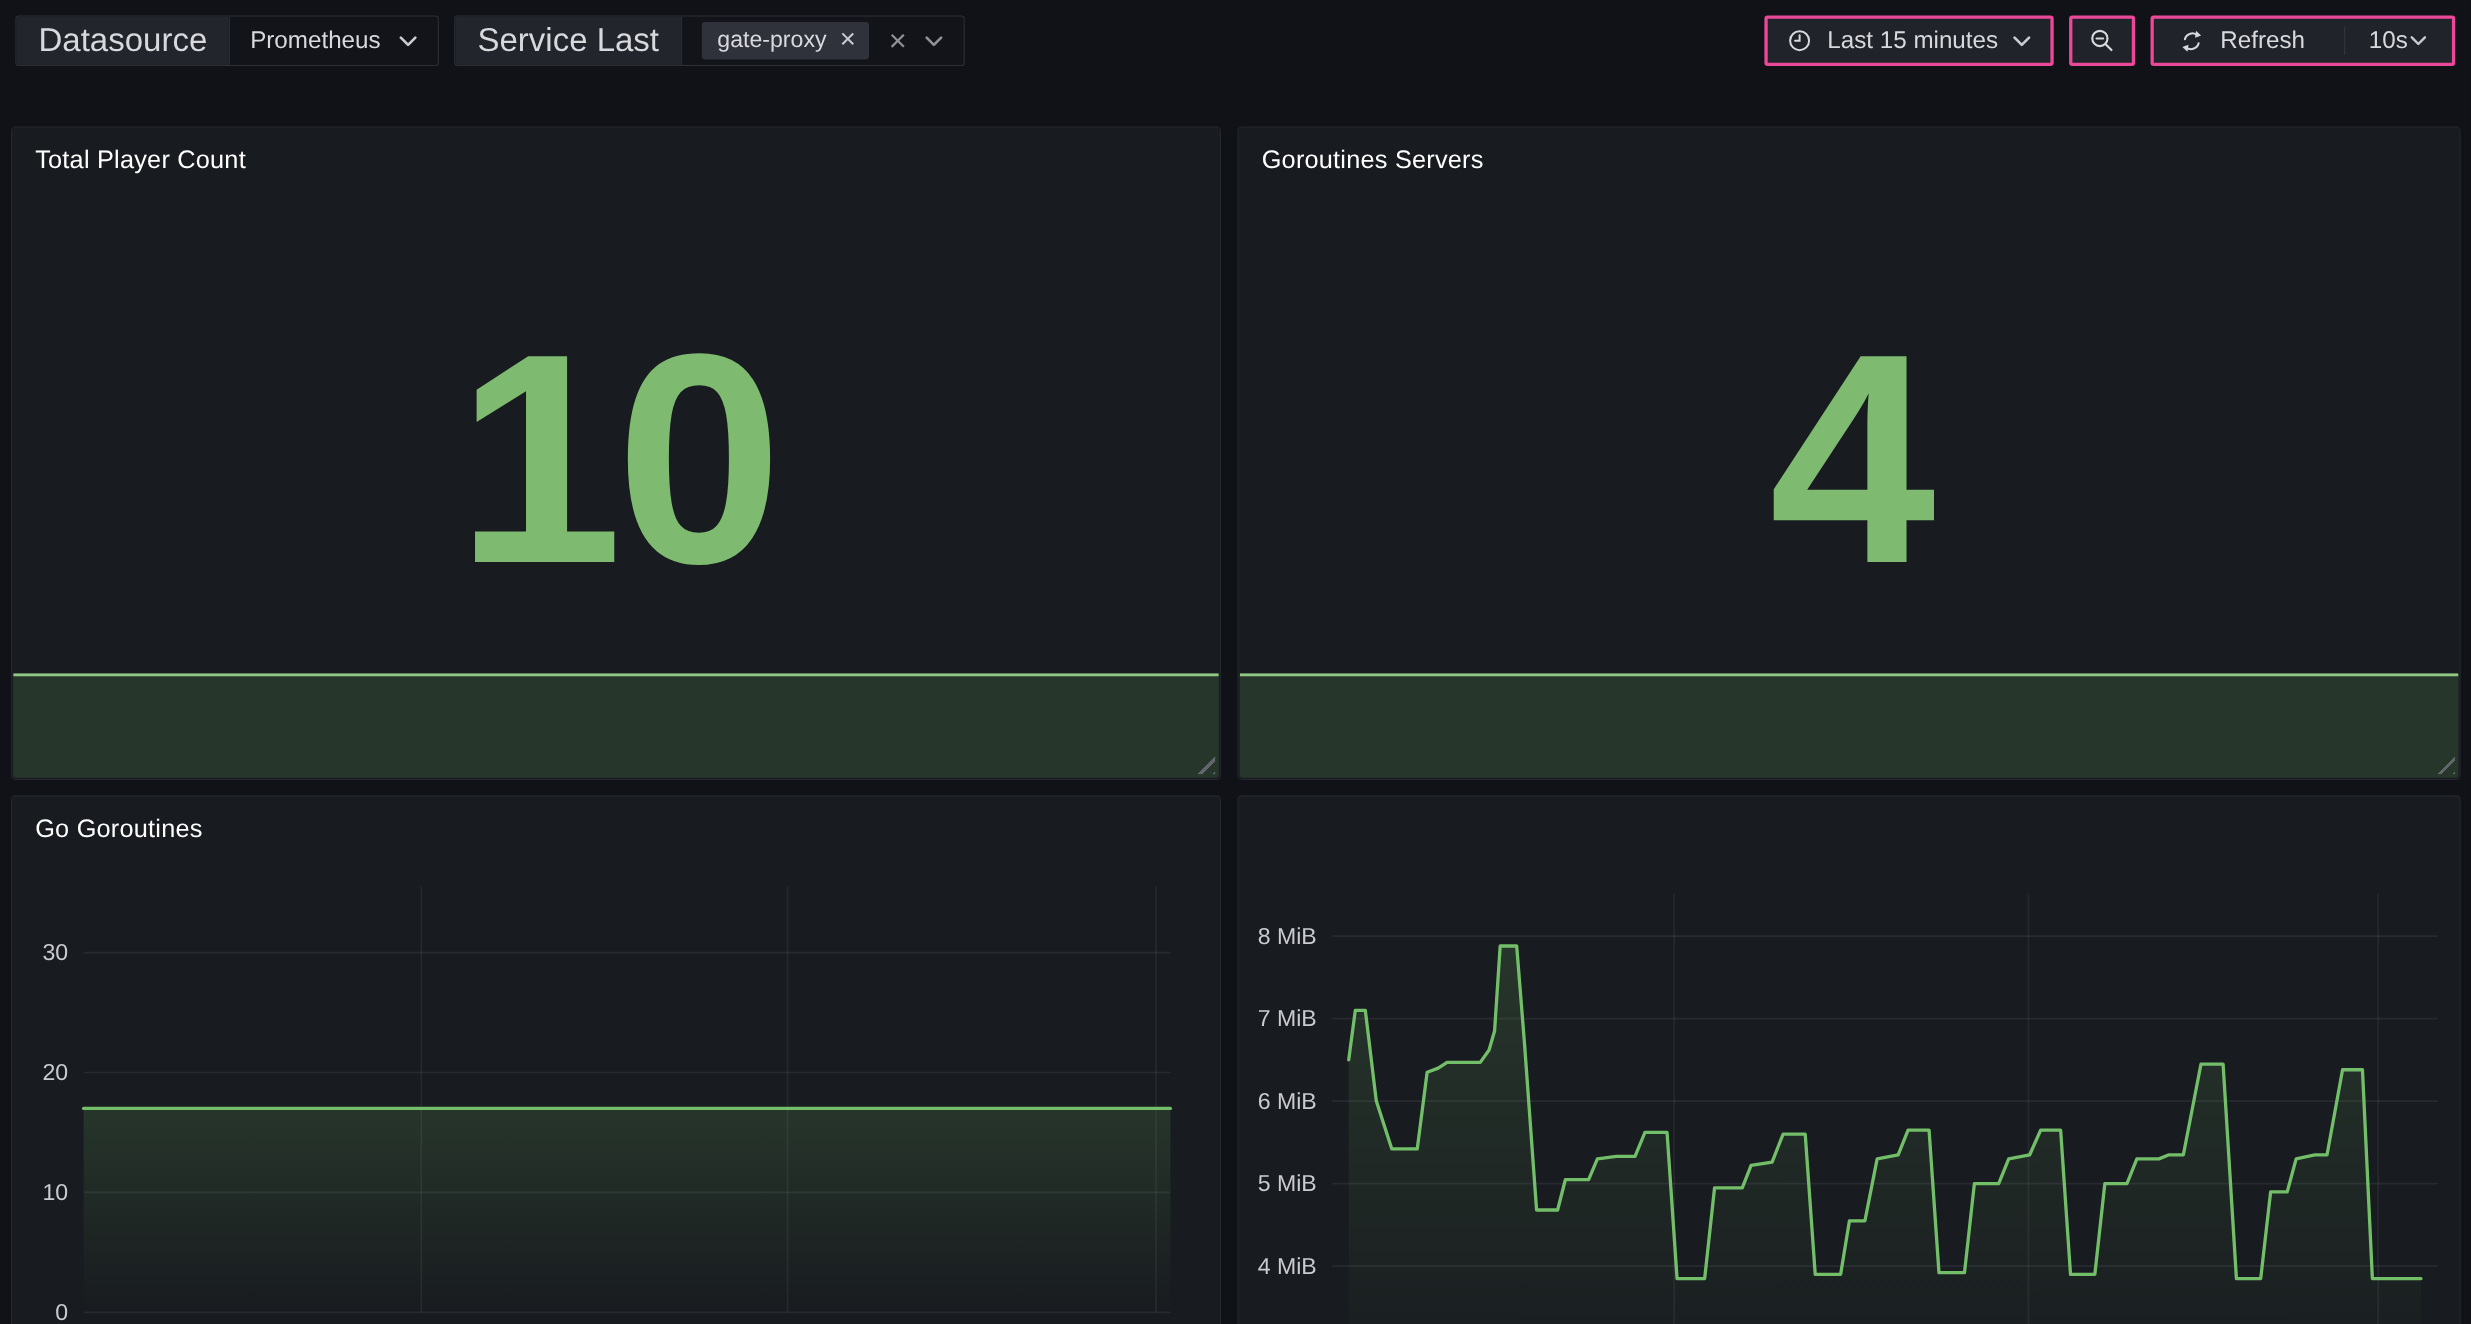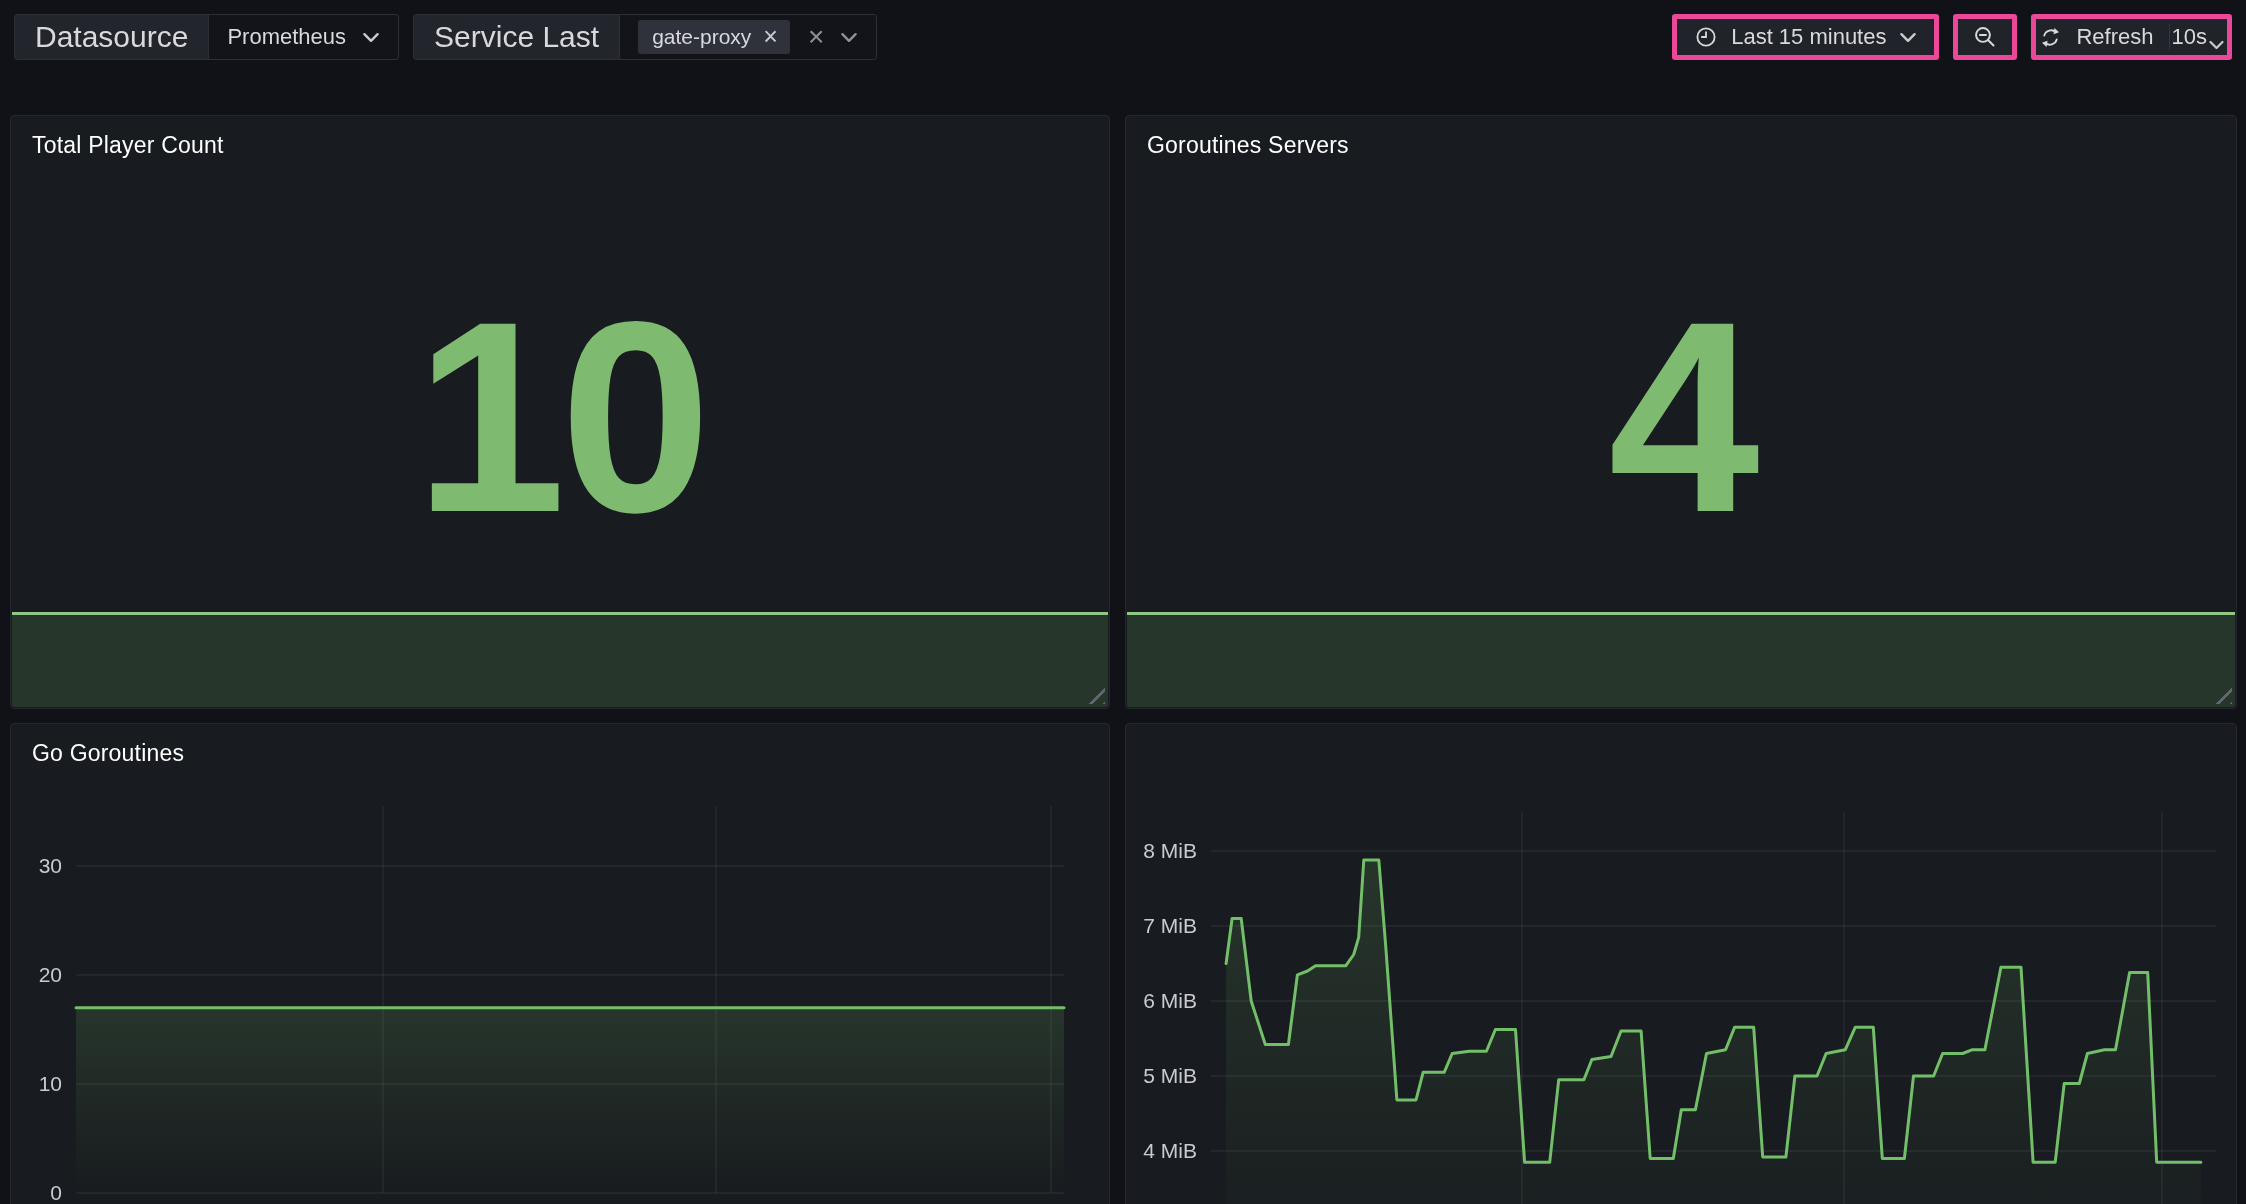--- a/index.html
+++ b/index.html
@@ -11,23 +11,23 @@
   }
   
   .toolbar{position:absolute;left:14px;top:14px;right:14px;height:46px;display:flex;align-items:stretch;gap:14px}
   .tb-group{display:flex;align-items:stretch;border:1px solid #2c2f36;border-radius:3px;overflow:hidden;background:#13141a}
   .tb-label{background:#22252b;display:flex;align-items:center;padding:0 20px;font-size:30px;font-weight:500;color:#d8d9dd;white-space:nowrap}
   .tb-value{display:flex;align-items:center;gap:16px;padding:0 18px;font-size:22px;color:#d8d9dd;border-left:1px solid #2c2f36;background:transparent;cursor:pointer}
   .chip{display:flex;align-items:flex-end;gap:12px;background:#2f323a;border-radius:3px;padding:4px 12px 5px 14px;font-size:21px;color:#d8d9dd;cursor:pointer}
   .chip .chip-x{font-size:25px;line-height:1;color:#c9cbd1;cursor:pointer}
   .clear-x{font-size:28px;line-height:1;color:#8e9198;cursor:pointer;margin-left:2px}
   .tb-spacer{flex:1}
-  .tb-btn{display:flex;align-items:center;gap:13px;background:#202329;border:5px solid #ec4899;border-radius:3px;padding:0 17px;font-size:22px;font-weight:500;color:#d8d9dd;cursor:pointer;white-space:nowrap}
+  .tb-btn{display:flex;align-items:center;gap:13px;background:#202329;border:3px solid #ec4899;border-radius:3px;padding:0 17px;font-size:22px;font-weight:500;color:#d8d9dd;cursor:pointer;white-space:nowrap}
   .refresh-group{padding:0}
-  .refresh-group .seg{display:flex;align-items:flex-end;gap:13px;padding:0 2px;cursor:pointer}
+  .refresh-group .seg{display:flex;align-items:center;gap:13px;padding:0 22px;cursor:pointer}
   .refresh-group .seg.interval{border-left:1px solid #34373e;gap:1px}
   .icon{display:block}
   
   .panel{position:absolute;background:#181b1f;border:1px solid #25272e;border-radius:4px}
   #panel-tpc{left:10px;top:115px;width:1098px;height:592px}
   #panel-rs {left:1125px;top:115px;width:1110px;height:592px}
   #panel-gg {left:10px;top:723px;width:1098px;height:592px}
   #panel-gm {left:1125px;top:723px;width:1110px;height:592px}
   .panel h2{margin:0;padding:16px 20px 0 21px;font-size:23px;font-weight:500;color:#ffffff;letter-spacing:.2px;cursor:pointer}
   .stat-value{position:absolute;left:0;right:0;top:110px;bottom:100px;display:flex;align-items:center;justify-content:center;

